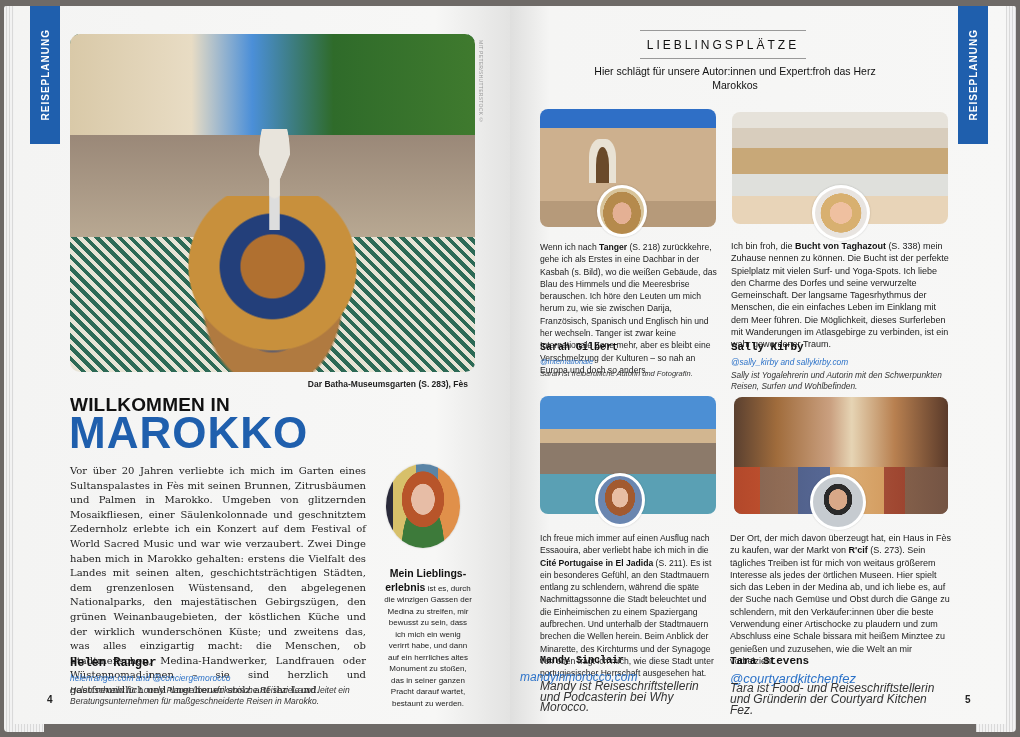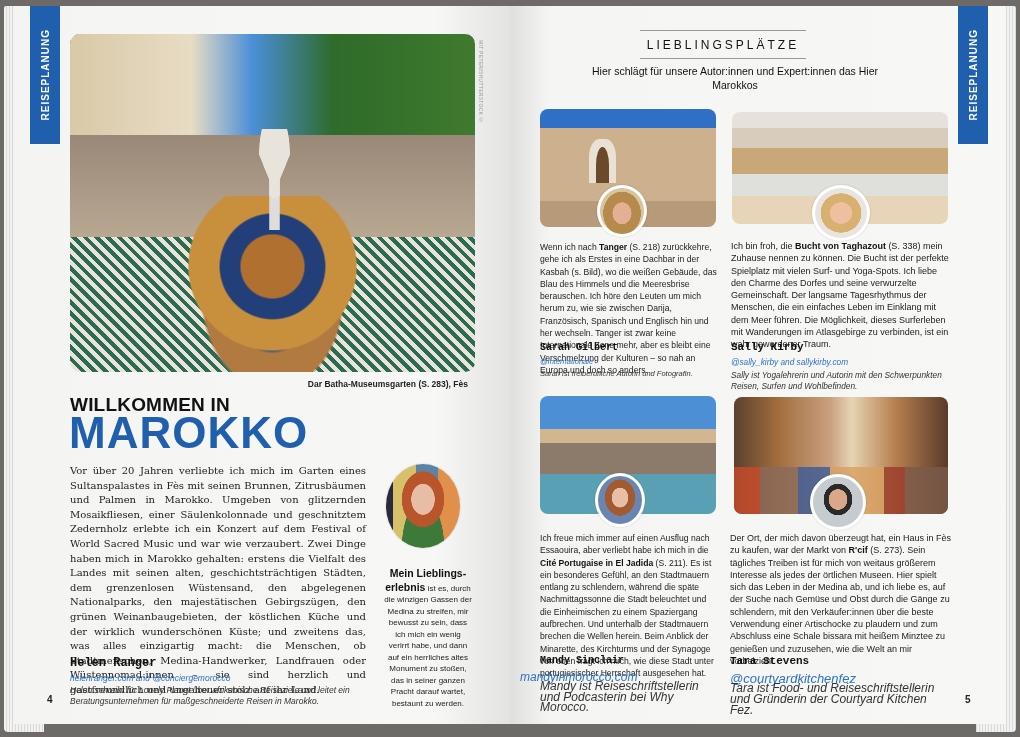--- a/index.html
+++ b/index.html
@@ -97,21 +97,21 @@
   <div class="pagenum" style="left:47px;top:694px;">4</div>
 
   <div class="page page-right"></div>
   <div class="tab tab-right">
       <span>REISEPLANUNG</span>
     </div>
 
   <div class="rule" style="top:30px;"></div>
   <div class="sec-title">LIEBLINGSPLÄTZE</div>
   <div class="rule" style="top:58px;"></div>
-  <div class="sec-sub">Hier schlägt für unsere Autor:innen und Expert:innen das Hier Marokkos</div>
+  <div class="sec-sub">Hier schlägt für unsere Autor:innen und Expert:froh das Herz Marokkos</div>
 
   <div class="card-photo p-tanger">
       <div class="door"></div>
     </div>
   <div class="avatar av-sarah"></div>
   <p class="story narrow" style="left:540px;top:241px;width:178px;"><span>Wenn ich nach </span><b>Tanger</b><span> (S. 218) zurückkehre, gehe ich als Erstes in eine Dachbar in der Kasbah (s. Bild), wo die weißen Gebäude, das Blau des Himmels und die Meeresbrise berauschen. Ich höre den Leuten um mich herum zu, wie sie zwischen Darija, Französisch, Spanisch und Englisch hin und her wechseln. Tanger ist zwar keine Internationale Zone mehr, aber es bleibt eine Verschmelzung der Kulturen – so nah an Europa und doch so anders.</span></p>
   <div class="author-name" style="left:540px;top:342px;font-size:10px;">Sarah Gilbert</div>
   <div class="author-link" style="left:540px;top:357px;font-size:7.5px;">@Internationale</div>
   <div class="author-bio" style="left:540px;top:369px;font-size:7.5px;">Sarah ist freiberufliche Autorin und Fotografin.</div>
 

